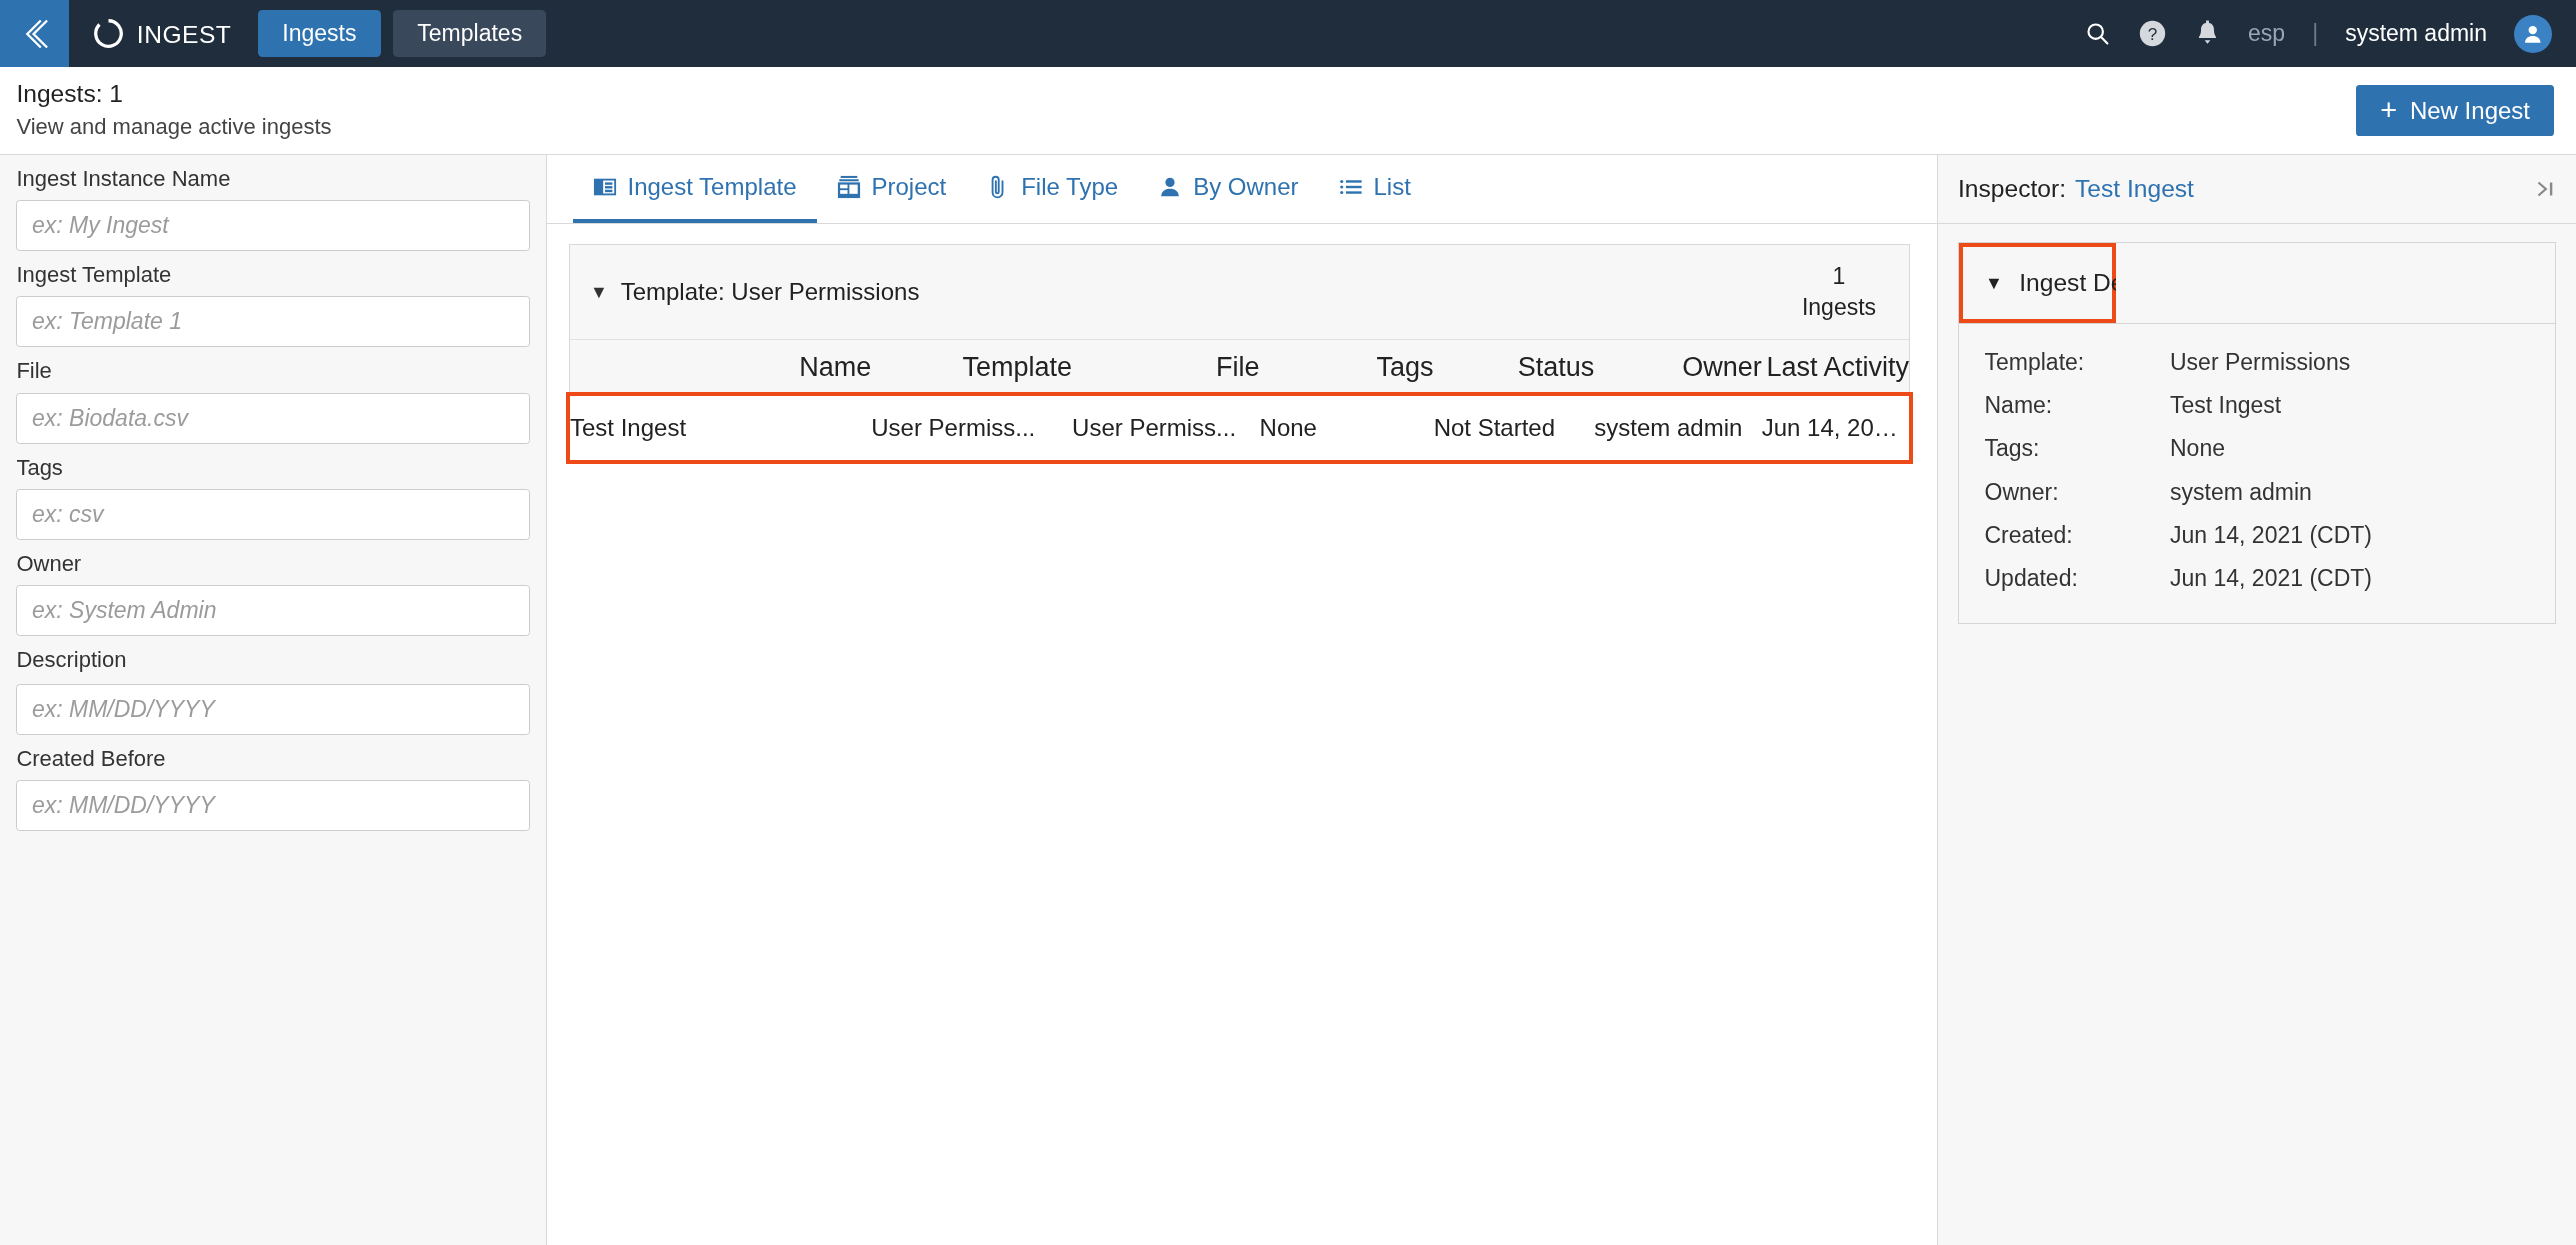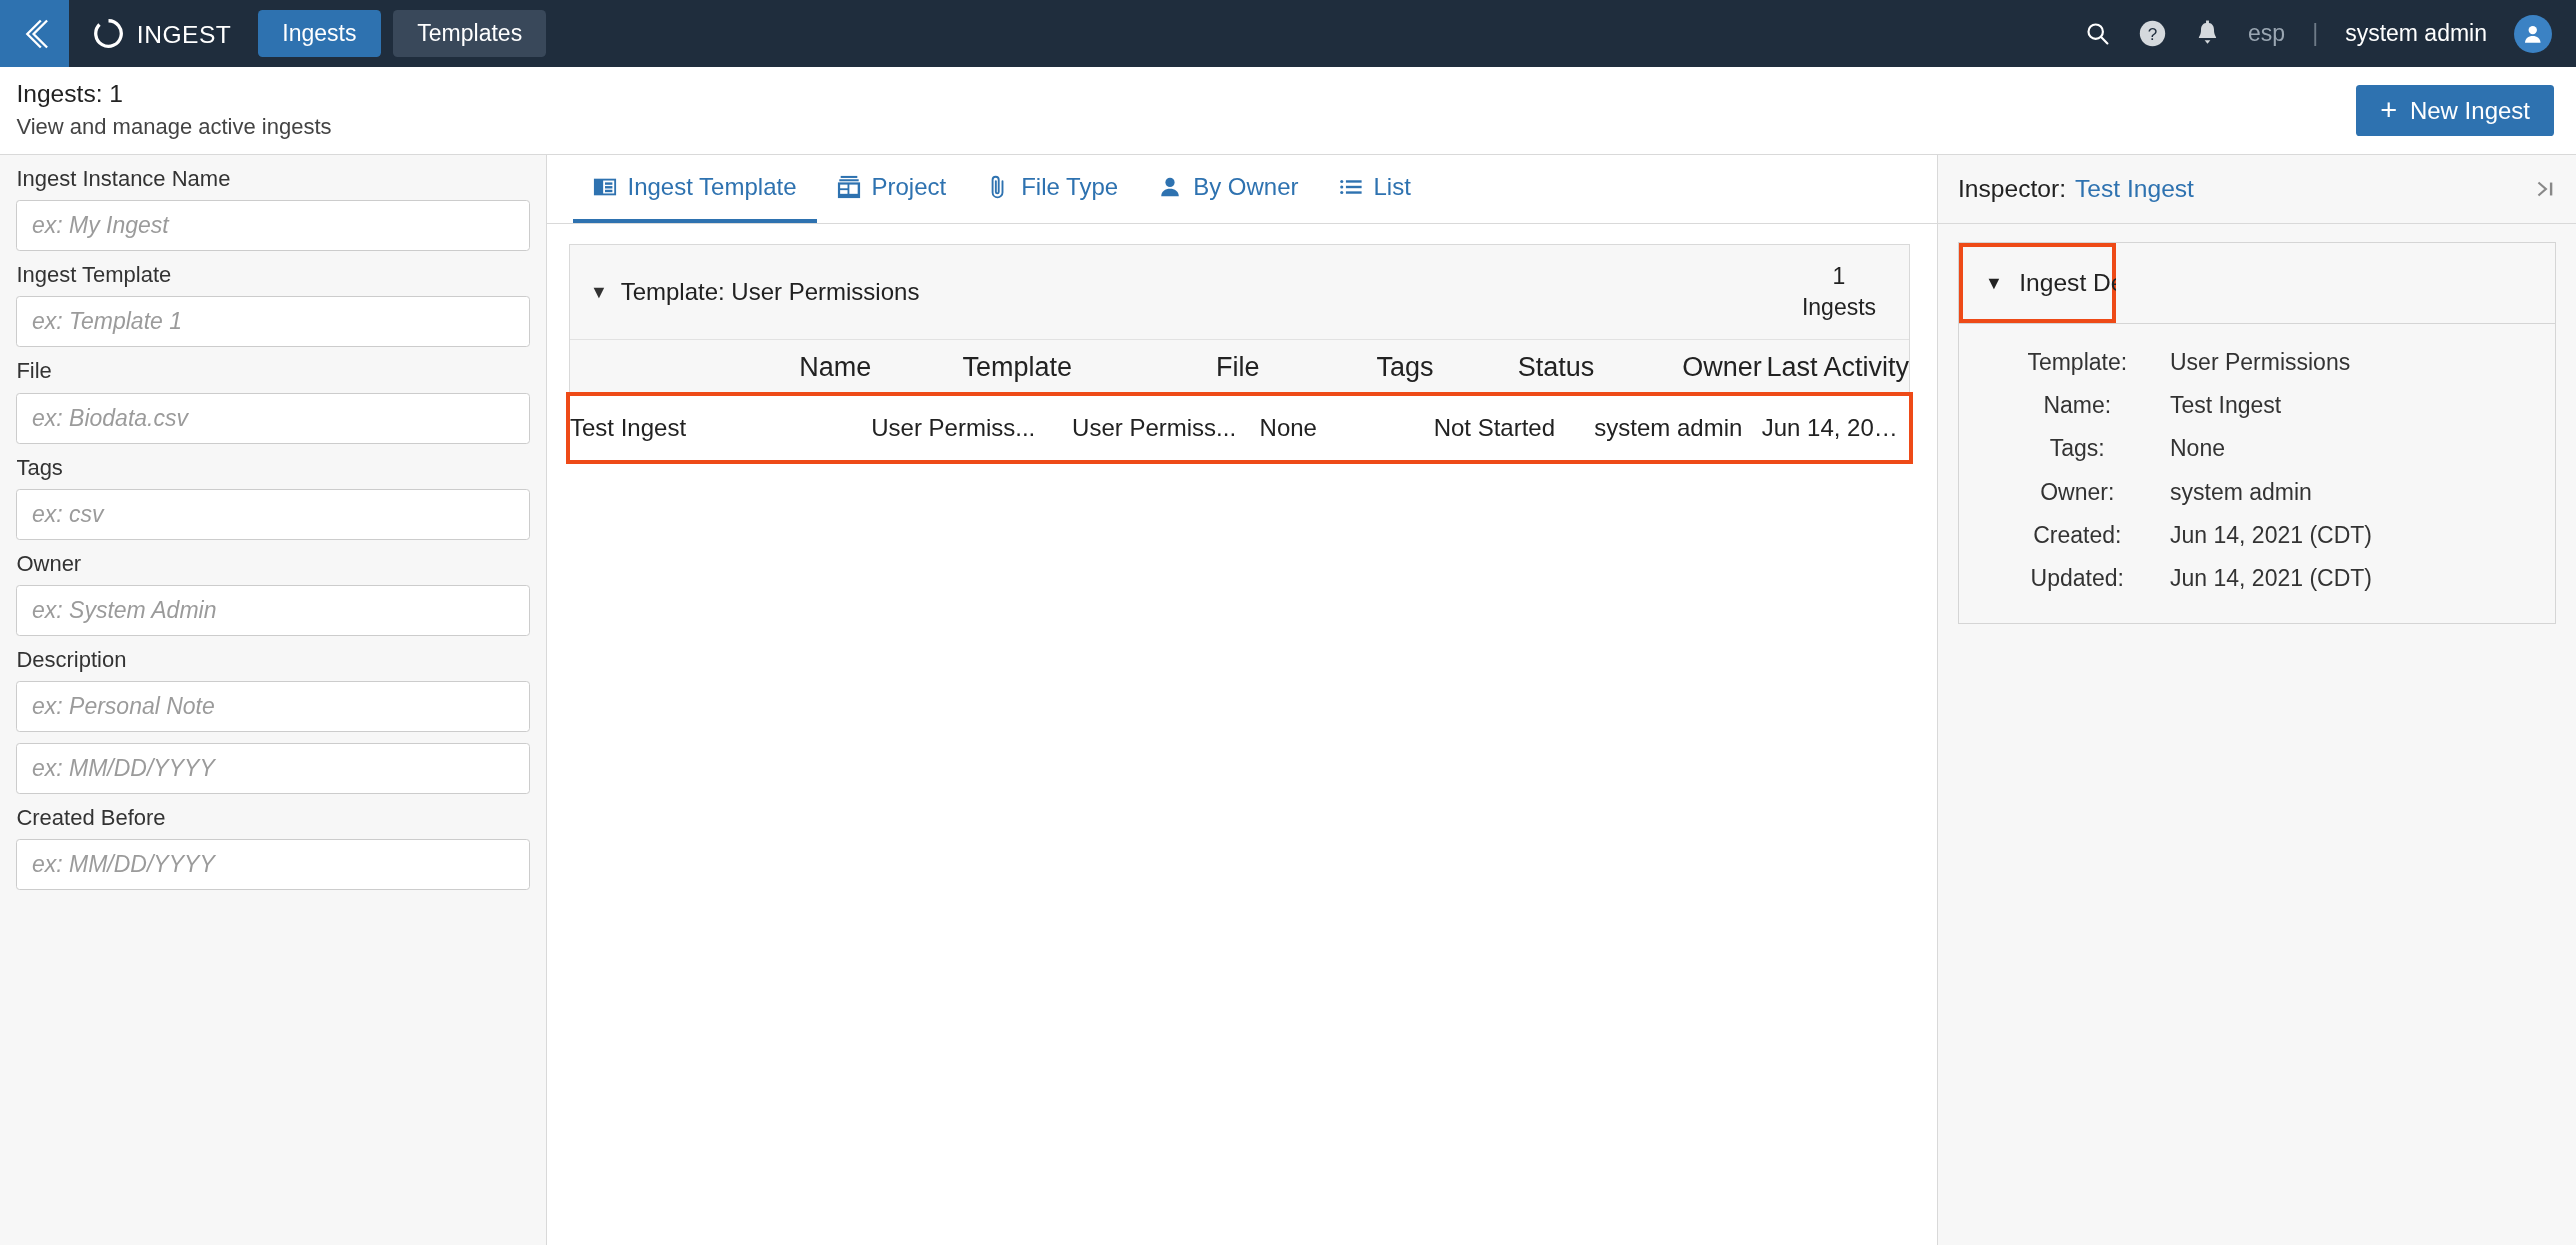--- a/index.html
+++ b/index.html
@@ -186,21 +186,21 @@
     border: 4.6px solid #EE4A17;
     width: 157px;
     background: #f7f7f7;
   }
   .acc-caret { font-size: 18px; color: #222; }
   .acc-label { font-size: 24.6px; color: #222; white-space: nowrap; }
   .acc-head-wrap { display: flex; align-items: stretch; border-bottom: 0.9px solid #d5d5d5; }
   .acc-head-fill { flex: 1 1 auto; background: #f7f7f7; }
 
   .detail-list { padding: 16.4px 0 22px 0; }
-  .detail-row { display: flex; padding: 8.2px 0; text-align: center; }
+  .detail-row { display: flex; padding: 8.2px 0; }
   .d-label { width: 211px; flex: 0 0 211px; padding-left: 25.5px; font-size: 23px; color: #333; }
   .d-value { font-size: 23px; color: #333; }
 </style>
 </head>
 <body>
 
 <div class="topnav">
 
   <div class="back-btn">
     <svg width="31" height="36" viewBox="0 0 34 40">
@@ -283,21 +283,20 @@
     <div class="field">
       <div class="field-label">Tags</div>
       <input type="text" placeholder="ex: csv" style="">
     </div>
     <div class="field">
       <div class="field-label">Owner</div>
       <input type="text" placeholder="ex: System Admin" style="">
     </div>
     <div class="field">
       <div class="field-label">Description</div>
-      <input type="text" placeholder="ex: Personal Note" style="">
     </div>
     <div class="field">
       <input type="text" placeholder="ex: MM/DD/YYYY" style="">
     </div>
     <div class="field">
       <div class="field-label">Created Before</div>
       <input type="text" placeholder="ex: MM/DD/YYYY" style="">
     </div>
   </div>
 

